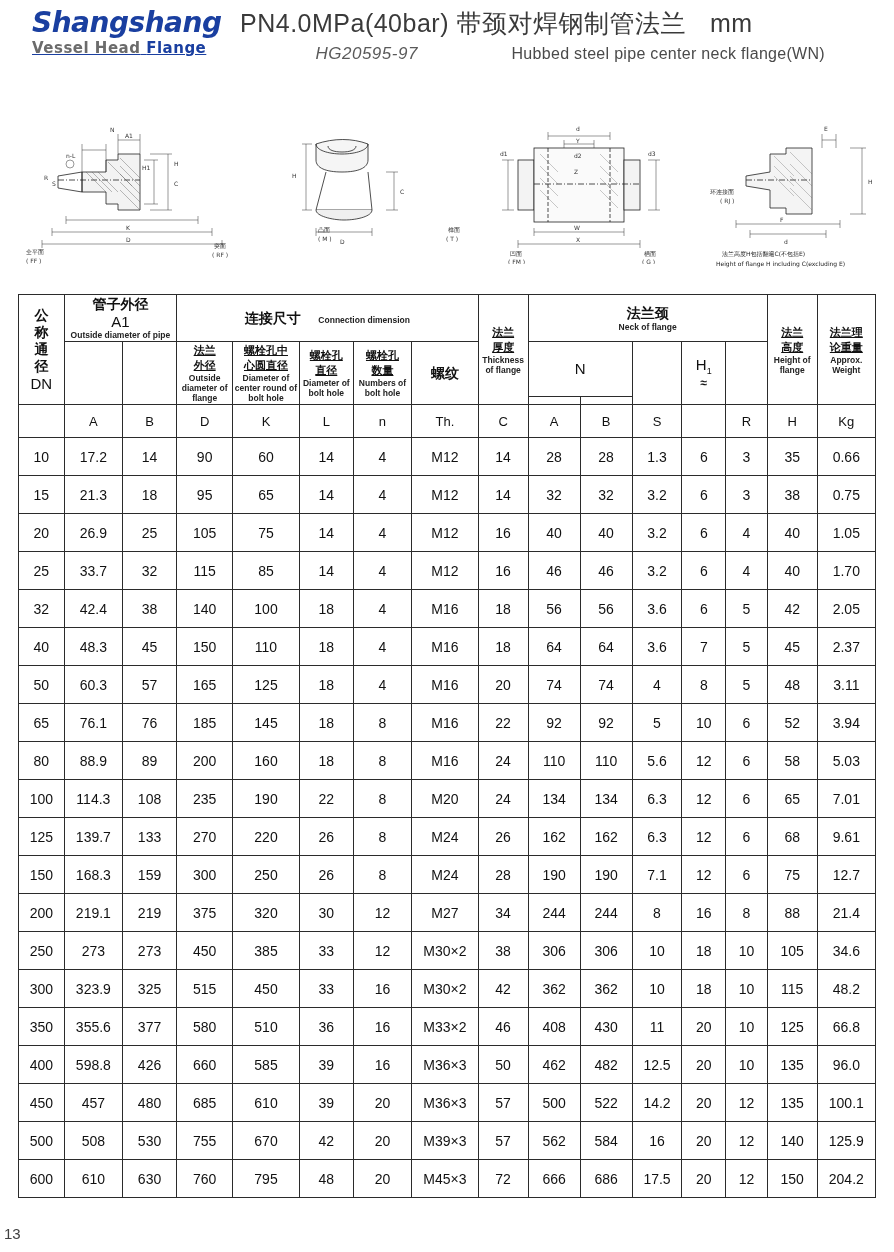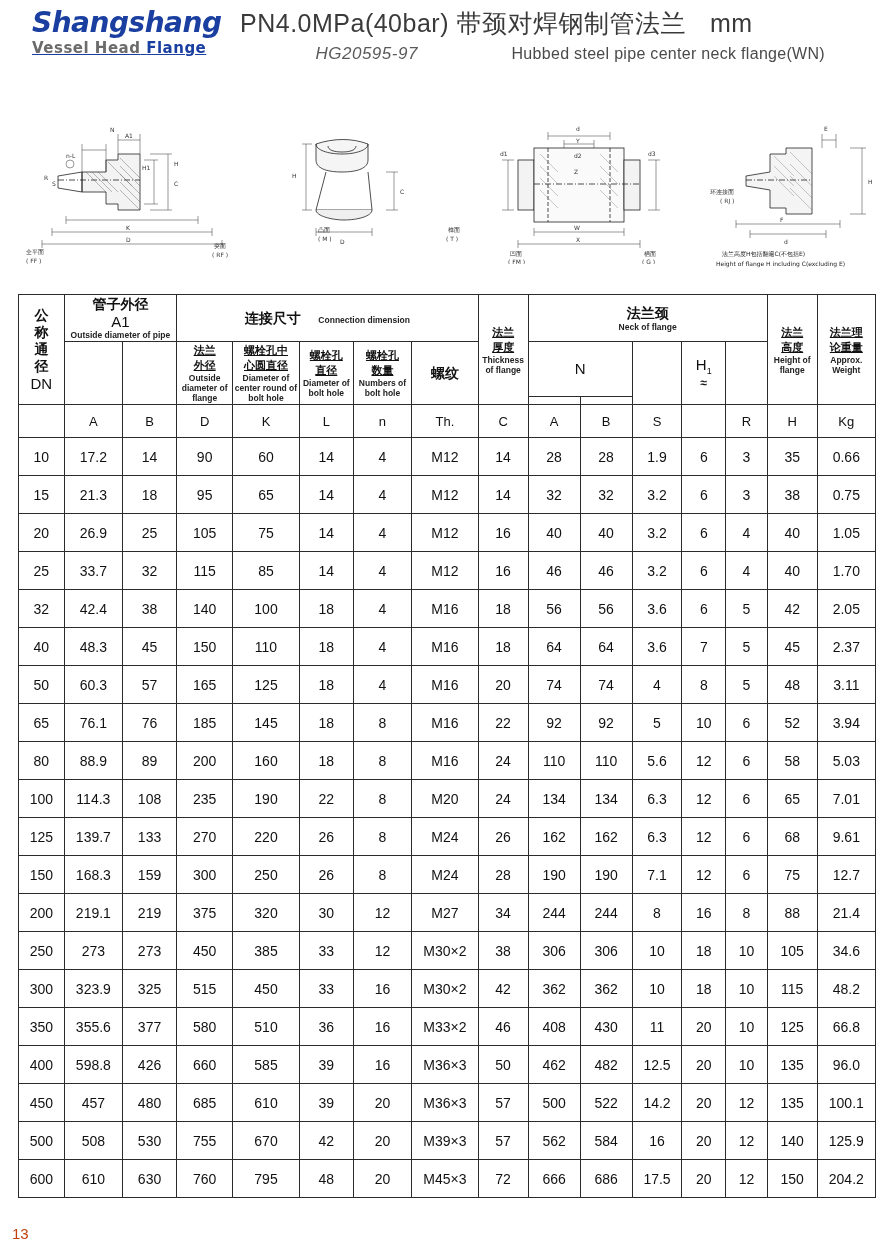--- a/index.html
+++ b/index.html
@@ -149,24 +149,24 @@
     font-size: 15px;
     font-weight: normal;
   }
   th.hgroup {
     height: 26px;
   }
   .nowrap { white-space: nowrap; }
 
   .page-num {
     position: absolute;
-    left: 12px;
+    left: 4px;
     bottom: 10px;
     font-size: 15px;
-    color: #c2410c;
+    color: #404040;
   }
 </style>
 </head>
 <body>
 
 <div class="page">
 
   <div class="header">
     <div class="logo">
       <div class="logo-line1">Shangshang</div>
@@ -453,21 +453,21 @@
           <td>17.2</td>
           <td>14</td>
           <td>90</td>
           <td>60</td>
           <td>14</td>
           <td>4</td>
           <td>M12</td>
           <td>14</td>
           <td>28</td>
           <td>28</td>
-          <td>1.9</td>
+          <td>1.3</td>
           <td>6</td>
           <td>3</td>
           <td>35</td>
           <td>0.66</td>
         </tr>
         <tr>
           <td>15</td>
           <td>21.3</td>
           <td>18</td>
           <td>95</td>

